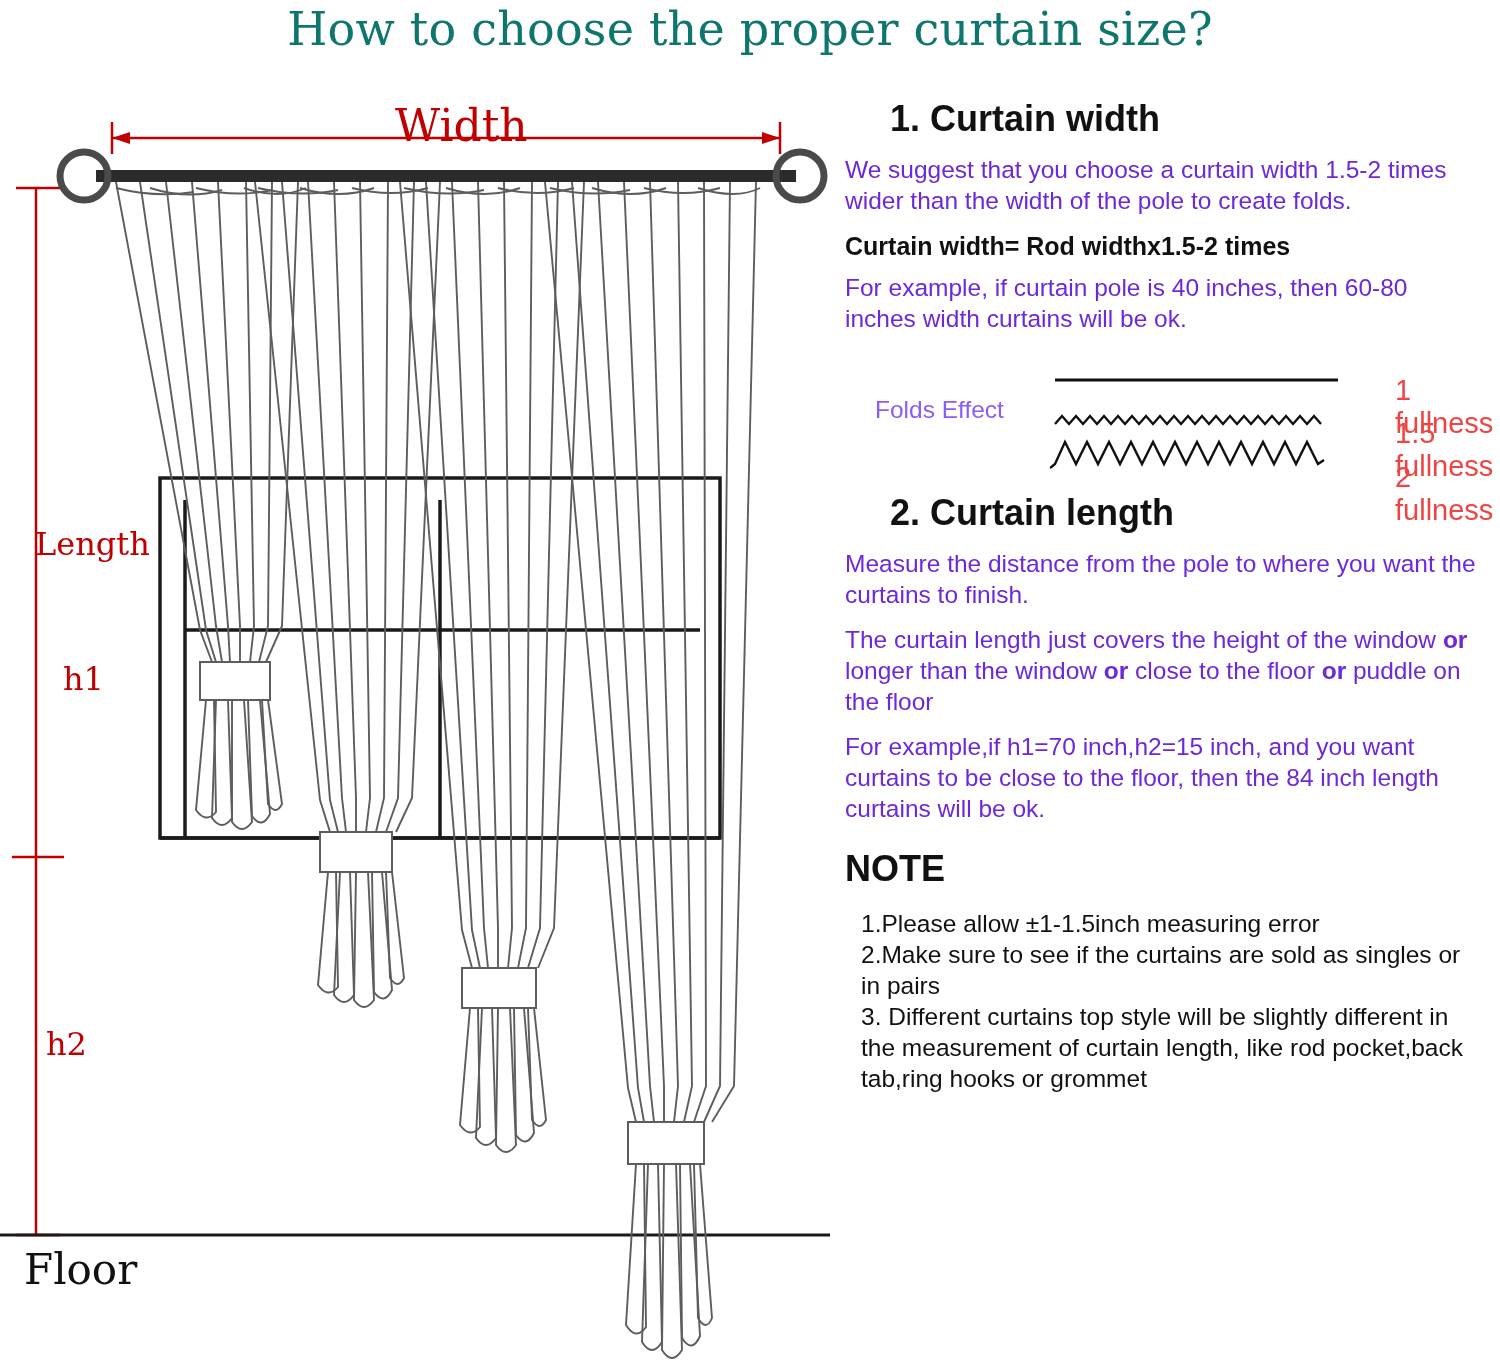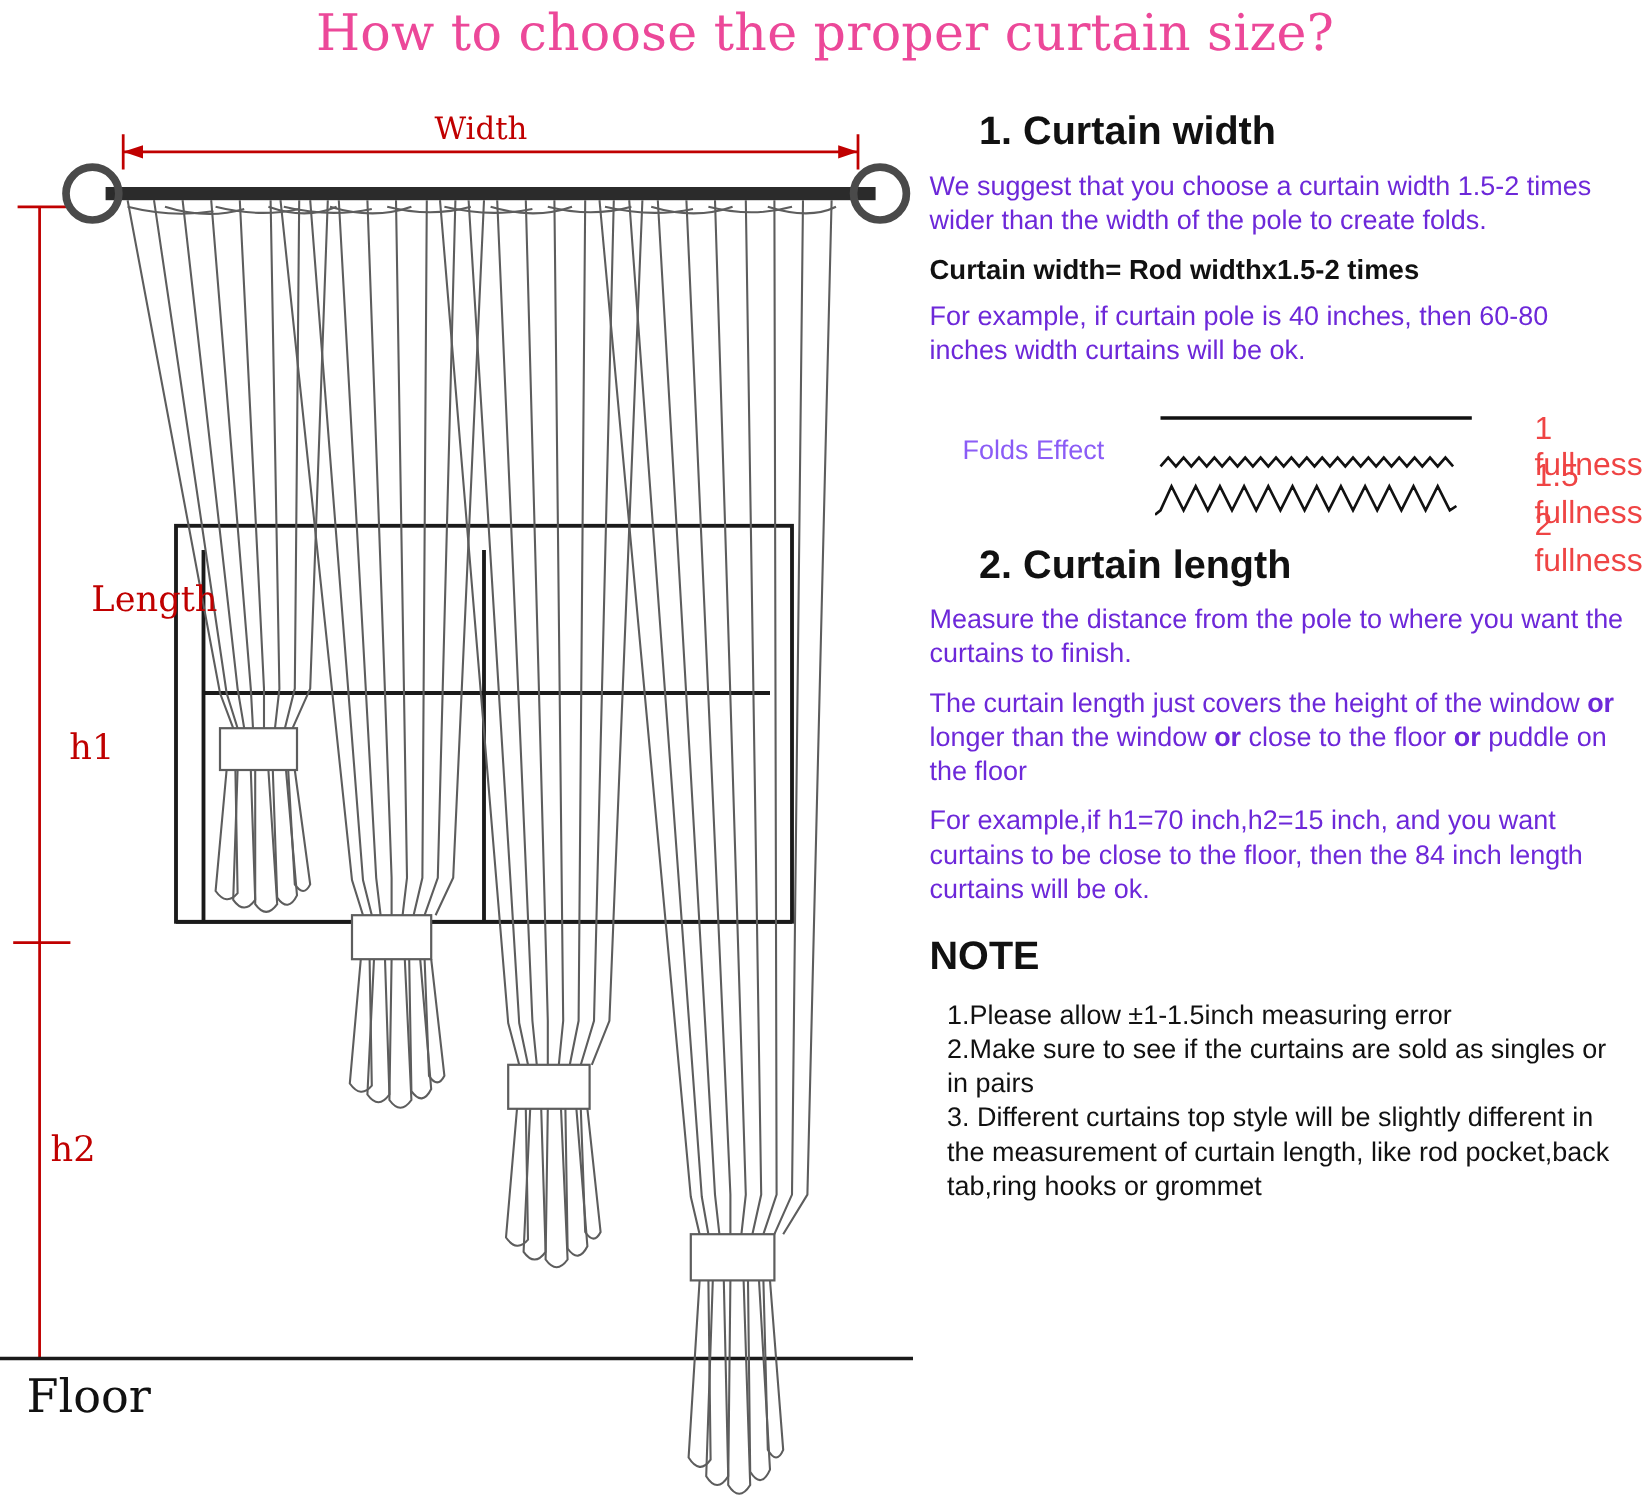--- a/index.html
+++ b/index.html
@@ -20,41 +20,41 @@
   
   .title {
     position: absolute;
     top: 2px;
     left: 0;
     width: 1500px;
     text-align: center;
     font-family: "DejaVu Serif", serif;
     font-size: 46px;
     line-height: 54px;
-    color: #ec4899;
+    color: #0f766e;
     letter-spacing: 0.2px;
   }
 
   
   .diagram {
     position: absolute;
     left: 0;
     top: 70px;
     width: 840px;
     height: 1294px;
   }
   .diagram svg { display: block; }
 
   .lbl {
     position: absolute;
     font-family: "DejaVu Serif", serif;
     color: #c00000;
   }
-  .lbl-width  { left: 395px; top: 30px;  font-size: 28px; }
-  .lbl-length { left: 35px;  top: 455px; font-size: 32px; margin-left: 48px; }
+  .lbl-width  { left: 395px; top: 30px;  font-size: 44px; }
+  .lbl-length { left: 35px;  top: 455px; font-size: 32px; }
   .lbl-h1     { left: 63px;  top: 590px; font-size: 32px; }
   .lbl-h2     { left: 46px;  top: 955px; font-size: 32px; }
   .lbl-floor  {
     left: 24px; top: 1175px;
     font-size: 42px;
     color: #111;
   }
 
   
   .right {

